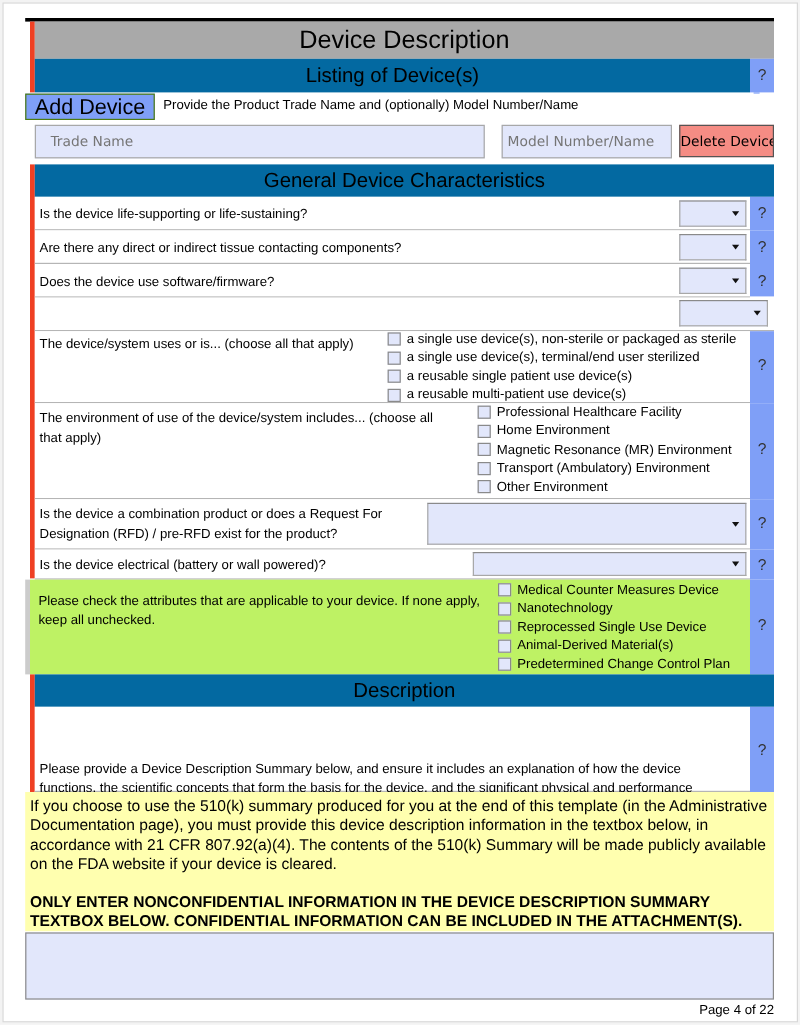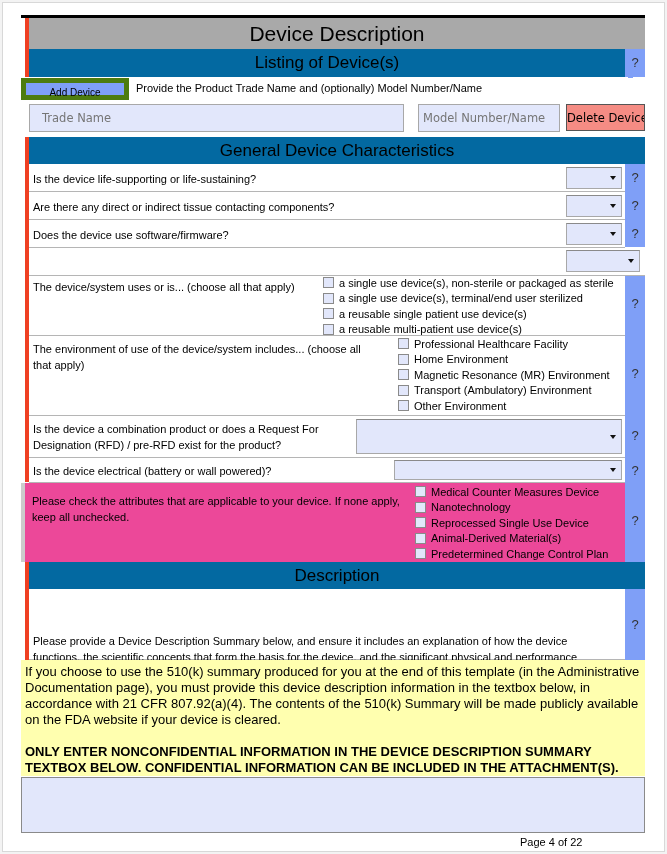--- a/index.html
+++ b/index.html
@@ -38,22 +38,22 @@
   .select .arrow {
     position: absolute; right: 5px; top: 50%; margin-top: -2px;
     width: 0; height: 0; border-left: 3px solid transparent; border-right: 3px solid transparent;
     border-top: 4px solid #111;
   }
   .input {
     background: #e2e7fb; border: 1px solid #a8a8a8; color: #8a8a8a;
     font-family: "DejaVu Sans", sans-serif; font-size: 11.5px; line-height: 26px; padding-left: 4px;
   }
   .btn-add {
-    background: #7f9ff7; border: 5px solid #4d7c0f; text-align: center; line-height: 20px;
-    font-size: 10px; cursor: pointer;
+    background: #7f9ff7; border: 1px solid #4d7c0f; text-align: center; line-height: 20px;
+    font-size: 18px; cursor: pointer;
   }
   .btn-del {
     background: #f58c84; border: 1px solid #555; text-align: center; line-height: 26px;
     font-family: "DejaVu Sans", sans-serif; font-size: 11.5px; cursor: pointer; white-space: nowrap; overflow: hidden;
   }
   .cb-list { font-size: 11px; }
   .cb-item { display: flex; align-items: center; height: 15.5px; white-space: nowrap; }
   .cb {
     width: 11px; height: 11px; border: 1px solid #8a8a8a; background: #e2e7fb;
     margin-right: 5px; flex: none; cursor: pointer;
@@ -186,21 +186,21 @@
 <div class="abs row" style="left:29px;top:458px;width:596px;height:25px;">
   <div class="abs qtext" style="left:4px;top:5px;">Is the device electrical (battery or wall powered)?</div>
   <div class="abs select" style="left:365px;top:2px;width:228px;height:20px;">
     <span></span>
     <span class="arrow"></span>
   </div>
 </div>
 <div class="abs help" style="left:625px;top:458px;width:20px;height:25px;line-height:25px;">?</div>
 
 <div class="abs" style="left:21px;top:483px;width:4px;height:79px;background:#cccccc;"></div>
-<div class="abs" style="left:25px;top:483px;width:600px;height:79px;background:#ec4899;">
+<div class="abs" style="left:25px;top:483px;width:600px;height:79px;background:#bef264;">
   <div class="abs qtext" style="left:7px;top:10px;width:370px;">Please check the attributes that are applicable to your device. If none apply, keep all unchecked.</div>
   <div class="abs cb-list" style="left:390px;top:1px;">
     <div class="cb-item">
         <span class="cb"></span>
         <span>Medical Counter Measures Device</span>
       </div>
     <div class="cb-item">
         <span class="cb"></span>
         <span>Nanotechnology</span>
       </div>
@@ -228,13 +228,13 @@
 <div class="abs help" style="left:625px;top:589px;width:20px;height:71px;line-height:71px;">?</div>
 
 <div class="abs yellow" style="left:21px;top:660px;width:624px;height:116px;">
   <div>If you choose to use the 510(k) summary produced for you at the end of this template (in the Administrative Documentation page), you must provide this device description information in the textbox below, in accordance with 21 CFR 807.92(a)(4). The contents of the 510(k) Summary will be made publicly available on the FDA website if your device is cleared.</div>
   <div style="height:16px;"></div>
   <div style="font-weight:bold;">ONLY ENTER NONCONFIDENTIAL INFORMATION IN THE DEVICE DESCRIPTION SUMMARY TEXTBOX BELOW. CONFIDENTIAL INFORMATION CAN BE INCLUDED IN THE ATTACHMENT(S).</div>
 </div>
 
 <textarea class="abs textarea" style="left: 21px; top: 777px; width: 624px; height: 56px; resize: none;"></textarea>
 
-<div class="abs footer" style="left:520px;top:836px;width:125px;">Page 4 of 22</div>
+<div class="abs footer" style="left:520px;top:836px;width:125px;text-align:right;">Page 4 of 22</div>
 
 </body></html>

